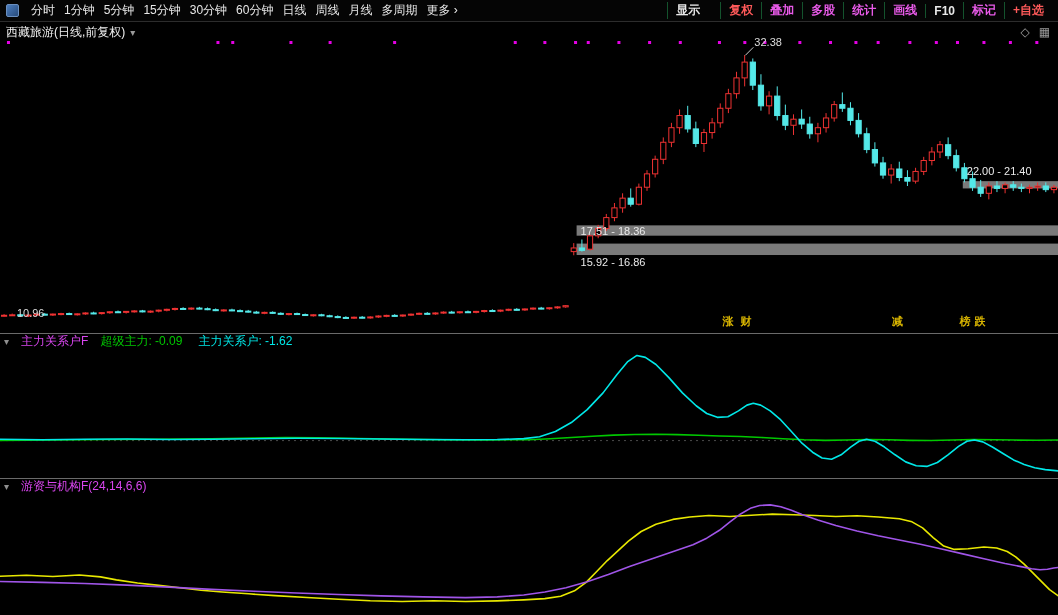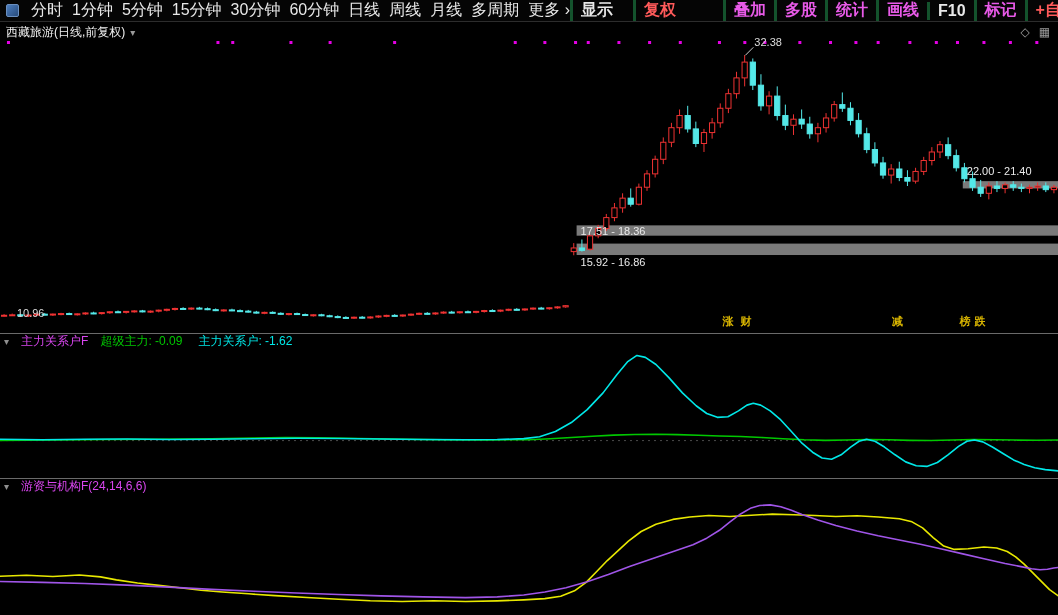--- a/index.html
+++ b/index.html
@@ -1,26 +1,26 @@
 <!DOCTYPE html>
 <html><head>
 <meta charset="utf-8">
 <style>
   *{margin:0;padding:0;box-sizing:border-box}
   html,body{width:1058px;height:615px;overflow:hidden}
   body{background:#000;font-family:"Liberation Sans",sans-serif;color:#ddd;position:relative}
   
   .menubar{position:absolute;top:0;left:0;width:1058px;height:22px;background:#050505;
-    border-bottom:1px solid #2c2c2c;display:flex;align-items:center;padding:0 6px;font-size:16px}
+    border-bottom:1px solid #2c2c2c;display:flex;align-items:center;padding:0 6px;font-size:12px}
   .menu-left{display:flex;align-items:center;gap:9px}
   .app-logo{width:13px;height:13px;border-radius:2px;background:linear-gradient(135deg,#4d7fc0,#274a7a);
     border:1px solid #6a8fbf;margin-right:3px}
   .mitem{color:#e8e8e8;cursor:default;white-space:nowrap}
   .menu-right{margin-left:auto;display:flex;align-items:center}
-  .ritem{padding:0 8px;border-left:3px solid #14532d;white-space:nowrap;font-weight:bold}
+  .ritem{padding:0 8px;border-left:1px solid #14532d;white-space:nowrap;font-weight:bold}
   
   .chartpane{position:absolute;left:0;width:1058px}
   #main-chart{top:22px;height:311px}
   .canvas{position:absolute;left:0;right:0;bottom:0}
   #main-chart .canvas{top:0}
   .chart-title-row{position:absolute;top:2px;left:6px;z-index:3;display:flex;align-items:center;gap:5px}
   .chart-title{font-size:12px;color:#f0f0f0}
   .title-chev{font-size:10px;color:#9a9a9a}
   .chart-tools{position:absolute;top:3px;right:8px;z-index:3;display:flex;gap:9px;color:#9a9a9a;font-size:12px}
   svg{display:block;width:100%;height:100%}
@@ -52,21 +52,21 @@
       <span class="mitem">日线</span>
       <span class="mitem">周线</span>
       <span class="mitem">月线</span>
       <span class="mitem">多周期</span>
       <span class="mitem">更多 ›</span>
     </div>
   <div class="menu-right">
 
   <span class="ritem" style="color: rgb(232, 232, 232);">显示</span>
       <span class="ritem" style="color: rgb(255, 90, 90); margin-left: 12px;">复权</span>
-      <span class="ritem" style="color: rgb(232, 90, 232); margin-left: 39px;">叠加</span>
+      <span class="ritem" style="color: rgb(232, 90, 232);">叠加</span>
       <span class="ritem" style="color: rgb(232, 90, 232);">多股</span>
       <span class="ritem" style="color: rgb(232, 90, 232);">统计</span>
       <span class="ritem" style="color: rgb(232, 90, 232);">画线</span>
       <span class="ritem" style="color: rgb(232, 232, 232);">F10</span>
       <span class="ritem" style="color: rgb(232, 90, 232);">标记</span>
       <span class="ritem" style="color: rgb(255, 90, 90);">+自选</span>
     </div>
 </div>
 
 <div class="chartpane" id="main-chart">

